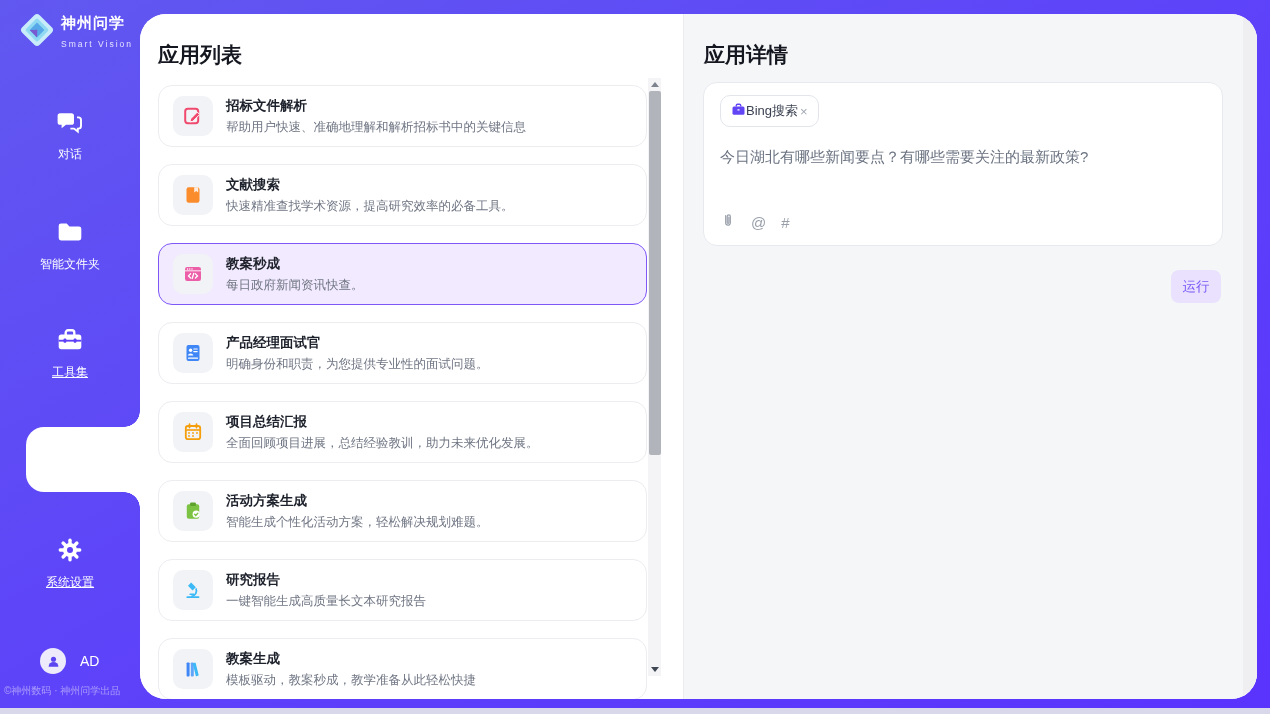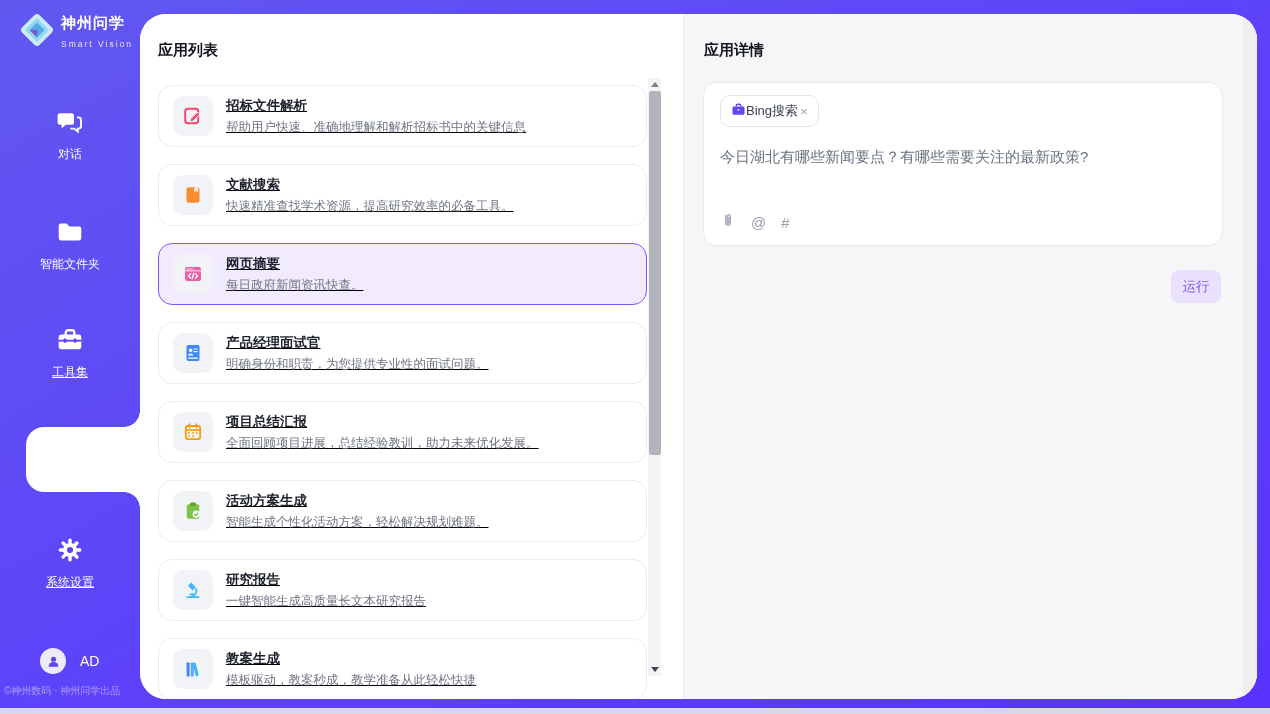--- a/index.html
+++ b/index.html
@@ -31,25 +31,25 @@
   .user-row { position:absolute; left:40px; top:648px; display:flex; align-items:center; gap:14px; z-index:3; }
   .avatar { width:26px; height:26px; border-radius:50%; background:#eceafb; display:flex; align-items:center; justify-content:center; }
   .user-name { color:#fff; font-size:14px; }
   .side-footer { position:absolute; left:4px; top:684px; width:136px; color:rgba(255,255,255,.45);
                  font-size:10px; text-align:left; white-space:nowrap; z-index:3; }
 
   
   .content { position:absolute; left:140px; top:14px; width:1117px; height:685px;
              background:#fff; border-radius:26px; overflow:hidden; display:flex; z-index:2; }
   .list-panel { position:relative; width:543px; background:#fff; }
-  .panel-title { position:absolute; left:18px; top:27px; font-size:15px; font-weight:bold; color:#14171f; }
+  .panel-title { position:absolute; left:18px; top:27px; font-size:21px; font-weight:bold; color:#14171f; }
 
   .card { position:absolute; left:18px; width:489px; height:62px; background:#fff;
           border:1px solid #ececf1; border-radius:14px; display:flex; align-items:center;
-          gap:13px; padding:0 14px; cursor:pointer;text-decoration:underline; }
+          gap:13px; padding:0 14px; cursor:pointer; }
   .card.selected { background:#f2eafe; border:1.5px solid #7e57f7; }
   .app-icon { flex:0 0 40px; width:40px; height:40px; border-radius:10px; background:#f2f3f6;
               display:flex; align-items:center; justify-content:center; }
   .card .t { font-size:13.5px; font-weight:bold; color:#1d212b; }
   .card .d { font-size:12.5px; color:#6f7583; margin-top:4px; white-space:nowrap; overflow:hidden; }
 
   
   .list-scrollbar { position:absolute; right:22px; top:64px; width:13px; height:598px; background:#f4f4f6; }
   .sb-up, .sb-down { position:absolute; left:0; width:13px; height:13px; display:flex; align-items:center; justify-content:center; }
   .sb-up { top:0; } .sb-down { bottom:0; }
@@ -203,21 +203,21 @@
         <span class="app-icon">
           <svg width="20" height="20" viewBox="0 0 20 20">
             <rect x="2" y="3" width="16" height="14" rx="2.2" fill="#ec5fa8"></rect>
             <line x1="2" y1="6.8" x2="18" y2="6.8" stroke="#fff" stroke-width="1.1" opacity=".8"></line>
             <circle cx="4.6" cy="5" r=".7" fill="#fff"></circle>
               <circle cx="6.8" cy="5" r=".7" fill="#fff"></circle>
               <circle cx="9" cy="5" r=".7" fill="#fff"></circle>
             <path d="M7.6 9.8l-2.1 2.1 2.1 2.1M12.4 9.8l2.1 2.1-2.1 2.1M10.8 9.3l-1.6 5.2" stroke="#fff" stroke-width="1.3" fill="none" stroke-linecap="round"></path>
           </svg>
         </span>
-        <span><span class="t">网页摘要</span>
+        <span><span class="t">教案秒成</span>
         <div class="d">每日政府新闻资讯快查。</div></span>
       </div>
 
       <div class="card" style="top:308px;">
         <span class="app-icon">
           <svg width="20" height="20" viewBox="0 0 20 20">
             <rect x="3.5" y="2" width="13" height="16" rx="2" fill="#3f86f6"></rect>
             <path d="M10.8 6h3.4M10.8 8.6h3.4M5.5 15.2h9" stroke="#fff" stroke-width="1.2" stroke-linecap="round" fill="none"></path>
             <circle cx="7.6" cy="7.2" r="1.7" fill="#fff"></circle>
             <path d="M4.8 12.6a2.9 2.9 0 0 1 5.6 0z" fill="#fff"></path>

